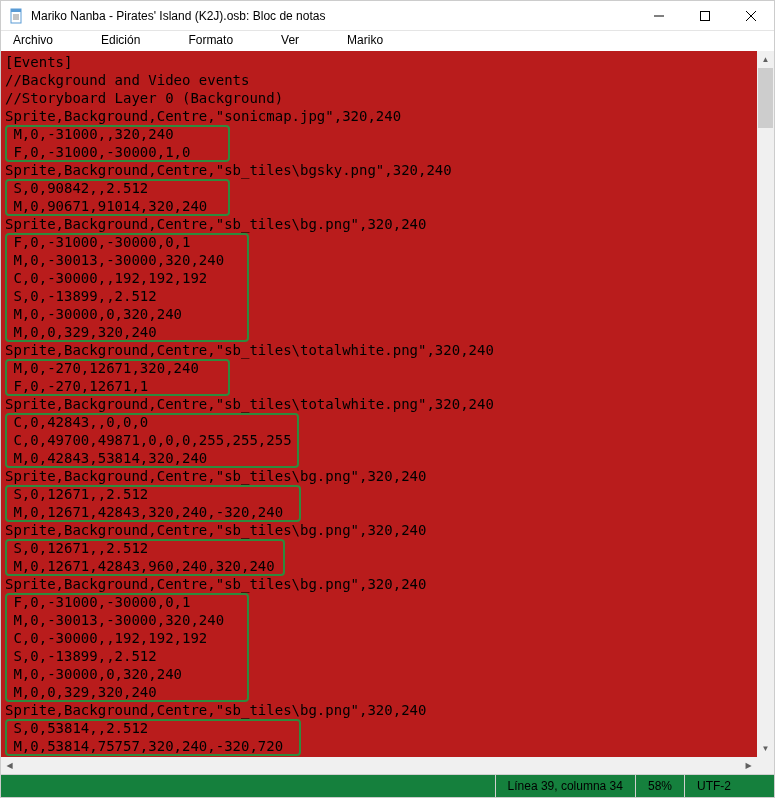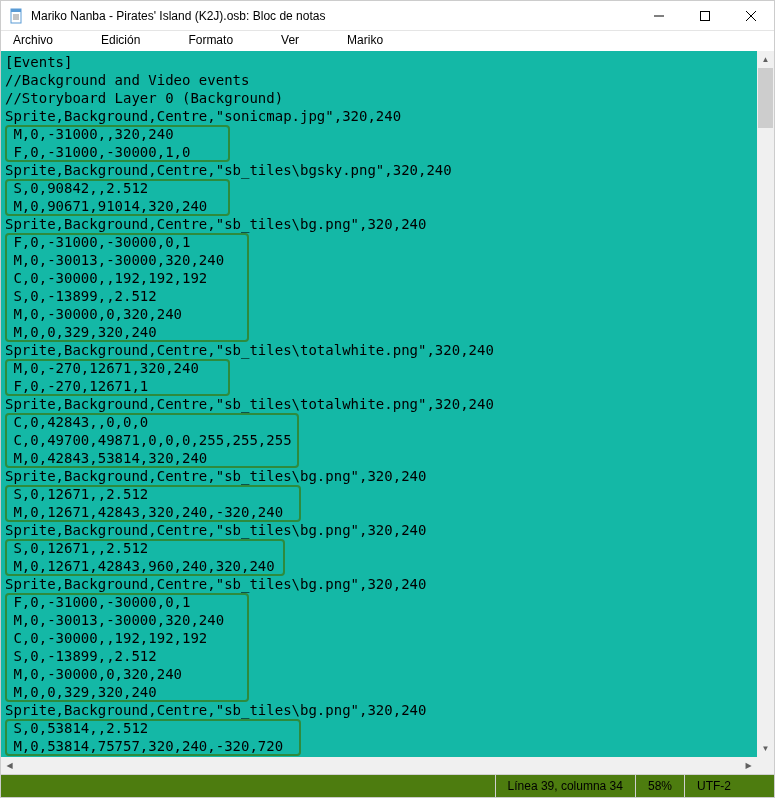--- a/index.html
+++ b/index.html
@@ -4,33 +4,33 @@
 <style>
 * { margin: 0; padding: 0; box-sizing: border-box; }
 body { font-family: "Segoe UI", sans-serif; background: #fff; width: 775px; height: 798px; overflow: hidden; display: flex; flex-direction: column; border: 1px solid #ccc; }
 .titlebar { height: 30px; background: #fff; display: flex; align-items: center; padding-left: 8px; border-bottom: 1px solid #e5e5e5; }
 .titlebar .icon { width: 16px; height: 16px; margin-right: 6px; display: inline-flex; align-items: center; justify-content: center; }
 .titlebar .title { flex: 1; font-size: 12px; color: #000; }
 .winbtns { display: flex; height: 100%; }
 .winbtn { width: 46px; display: flex; align-items: center; justify-content: center; cursor: pointer; font-size: 10px; font-family: "Segoe MDL2 Assets", sans-serif; }
 .menubar { height: 20px; background: #fff; display: flex; padding: 0 4px; font-size: 12px; gap: 32px; }
 .menubar .mitem { padding: 2px 8px; cursor: pointer; }
-.editor { flex: 1; position: relative; background: #14b8a6; overflow: hidden; }
+.editor { flex: 1; position: relative; background: #b91c1c; overflow: hidden; }
 .editor-content { font-family: Consolas, monospace; font-size: 14px; line-height: 18px; padding: 2px 4px; white-space: pre; color: #000; position: relative; }
 .hl { position: absolute; border: 2px solid #2e8b3d; border-radius: 4px; pointer-events: none; }
 .scrollbar-v { position: absolute; right: 0; top: 0; bottom: 17px; width: 17px; background: #f0f0f0; }
 .scrollbar-v .thumb { position: absolute; left: 1px; right: 1px; top: 17px; height: 60px; background: #cdcdcd; }
 .scrollbar-v .arr { position: absolute; left: 0; right: 0; height: 17px; display: flex; align-items: center; justify-content: center; font-size: 8px; color: #606060; }
 .scrollbar-v .arr.up { top: 0; }
 .scrollbar-v .arr.dn { bottom: 0; }
 .scrollbar-h { position: absolute; left: 0; right: 0; bottom: 0; height: 17px; background: #f0f0f0; }
 .scrollbar-h .arr { position: absolute; top: 0; bottom: 0; width: 17px; display: flex; align-items: center; justify-content: center; font-size: 8px; color: #606060; }
 .scrollbar-h .arr.l { left: 0; }
 .scrollbar-h .arr.r { right: 17px; }
-.statusbar { height: 23px; background: #4d7c0f; border-top: 1px solid #d0d0d0; display: flex; align-items: center; font-size: 12px; color: #000; }
+.statusbar { height: 23px; background: #15803d; border-top: 1px solid #d0d0d0; display: flex; align-items: center; font-size: 12px; color: #000; }
 .statusbar .spacer { flex: 1; }
 .statusbar .cell { padding: 0 12px; border-left: 1px solid #d0d0d0; height: 100%; display: flex; align-items: center; }
 </style>
 </head>
 <body>
 
 <div class="titlebar">
   <span class="icon">
     <svg width="16" height="16" viewBox="0 0 16 16">
         <rect x="2" y="1" width="10" height="14" fill="#fff" stroke="#5a9bd5"></rect>

